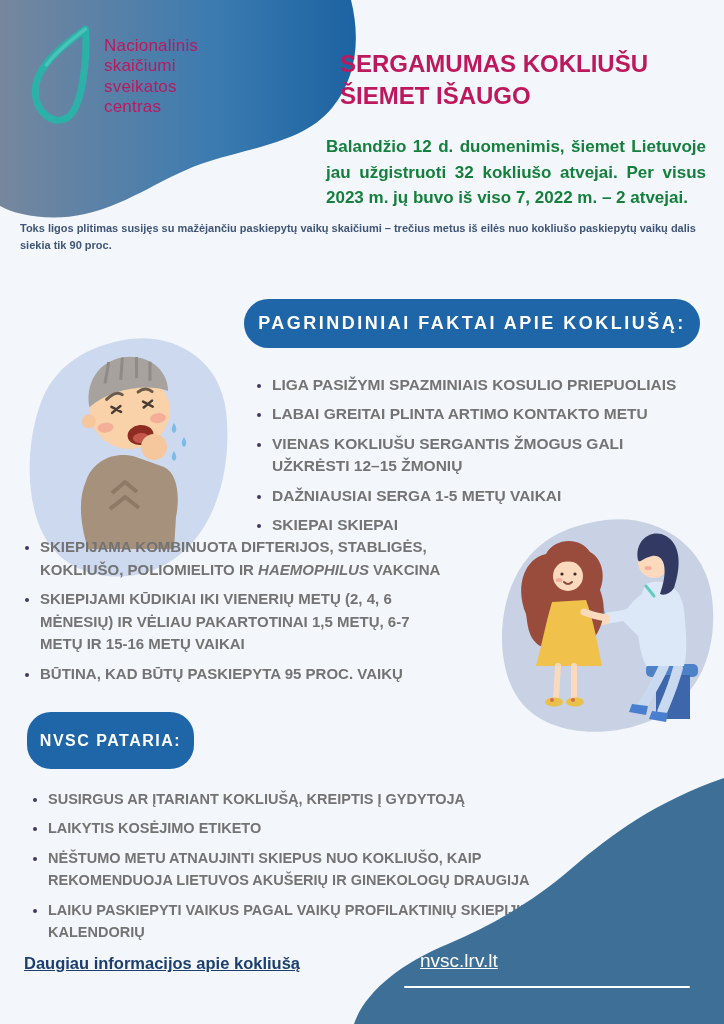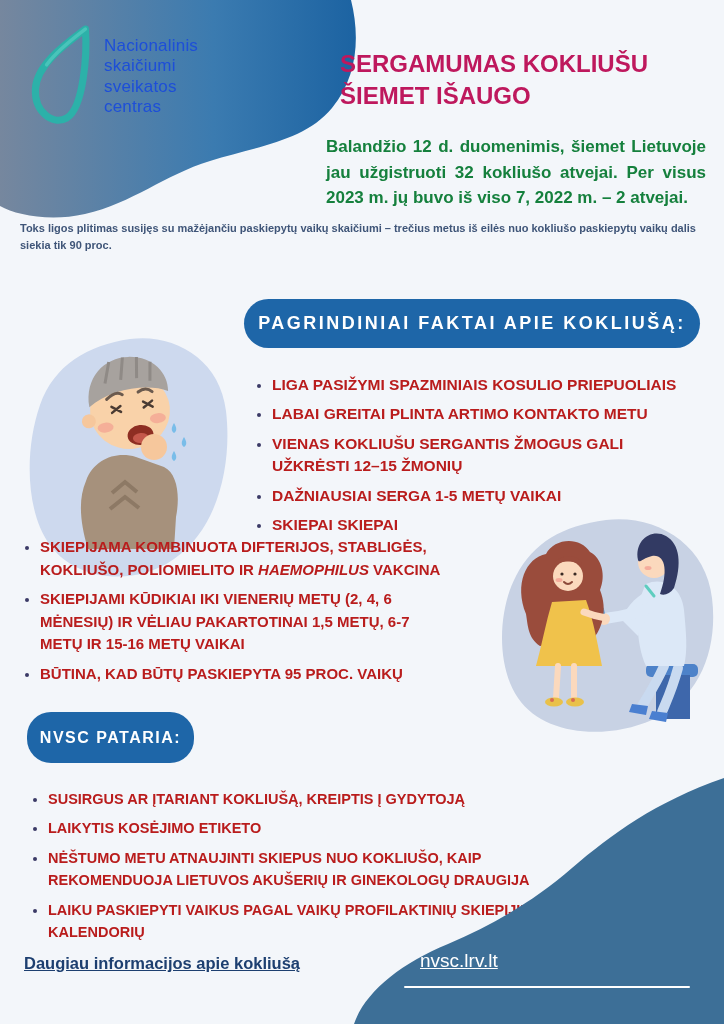--- a/index.html
+++ b/index.html
@@ -7,41 +7,41 @@
   .page{position:relative;width:724px;height:1024px;background:#f3f6fa;overflow:hidden;margin:0 auto;}
 
   .abs{position:absolute;}
 
   
   .top-blob{left:0;top:0;width:724px;height:240px;}
 
   
   .logo-icon{left:26px;top:24px;width:80px;height:104px;}
   .logo-text{left:104px;top:36px;width:150px;font-size:17px;line-height:1.2;
-             color:#1d4ed8;letter-spacing:.2px;}
+             color:#be185d;letter-spacing:.2px;}
 
   
   .title{left:340px;top:48px;width:372px;text-align:left;font-weight:bold;
          font-size:24px;line-height:1.35;color:#be185d;}
   .lead{left:326px;top:134px;width:380px;font-weight:bold;font-size:17px;
         line-height:1.5;color:#15803d;text-align:justify;}
   .intro{left:20px;top:220px;width:692px;font-size:11px;line-height:1.5;
          color:#3f5578;font-weight:bold;}
 
   
   .banner{background:#1e66a8;color:#ffffff;font-weight:bold;display:flex;
           align-items:center;justify-content:center;}
   .facts-banner{left:244px;top:299px;width:456px;height:49px;border-radius:25px;
                 font-size:18px;letter-spacing:2.5px;}
-  .advice-banner{left:27px;top:712px;width:167px;height:51px;border-radius:24px;
+  .advice-banner{left:27px;top:712px;width:167px;height:57px;border-radius:24px;
                  font-size:16px;letter-spacing:1.5px;}
 
   
   ul.blist{margin:0;padding:0 0 0 22px;list-style:disc;}
-  ul.blist li{white-space:pre-line;font-weight:bold;color:#b91c1c;margin:0 18px 7px 0;}
+  ul.blist li{white-space:pre-line;font-weight:bold;color:#737373;margin:0 18px 7px 0;}
   ul.blist li::marker{color:#3b3a66;font-size:0.9em;}
   .facts-list{left:250px;top:374px;width:452px;}
   .facts-list li{font-size:15.5px;line-height:1.45;}
   .vacc-list{left:18px;top:536px;width:485px;}
   .vacc-list li{font-size:15px;line-height:1.5;}
   .advice-list{left:26px;top:788px;width:584px;}
   .advice-list li{font-size:14.5px;line-height:1.55;margin-bottom:5px;}
   .italic-seg{font-style:italic;}
 
   

